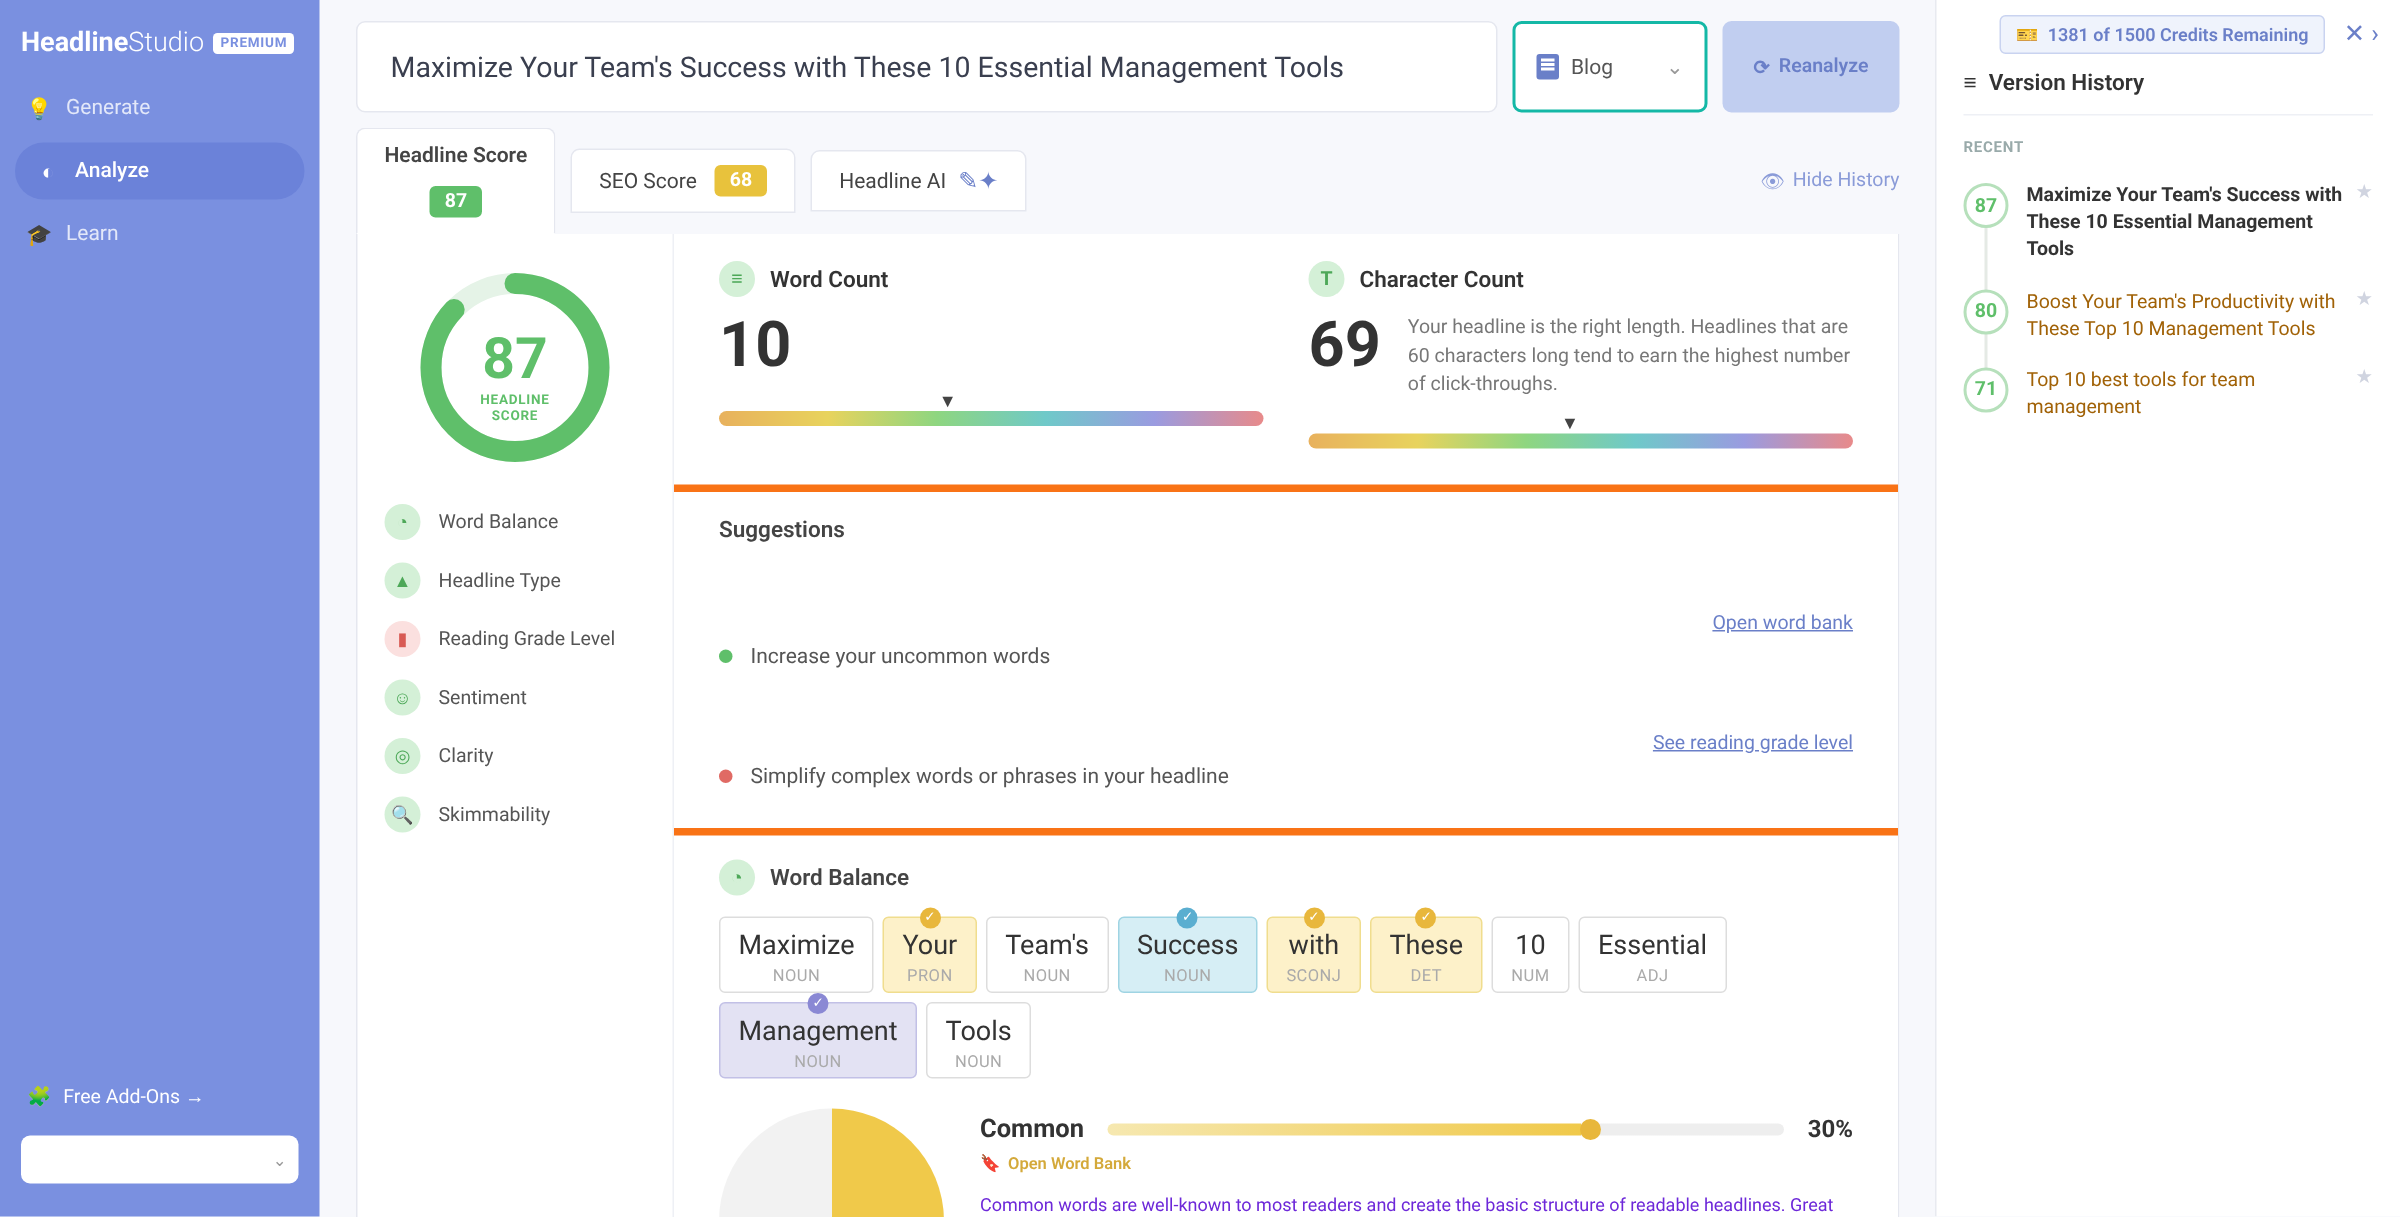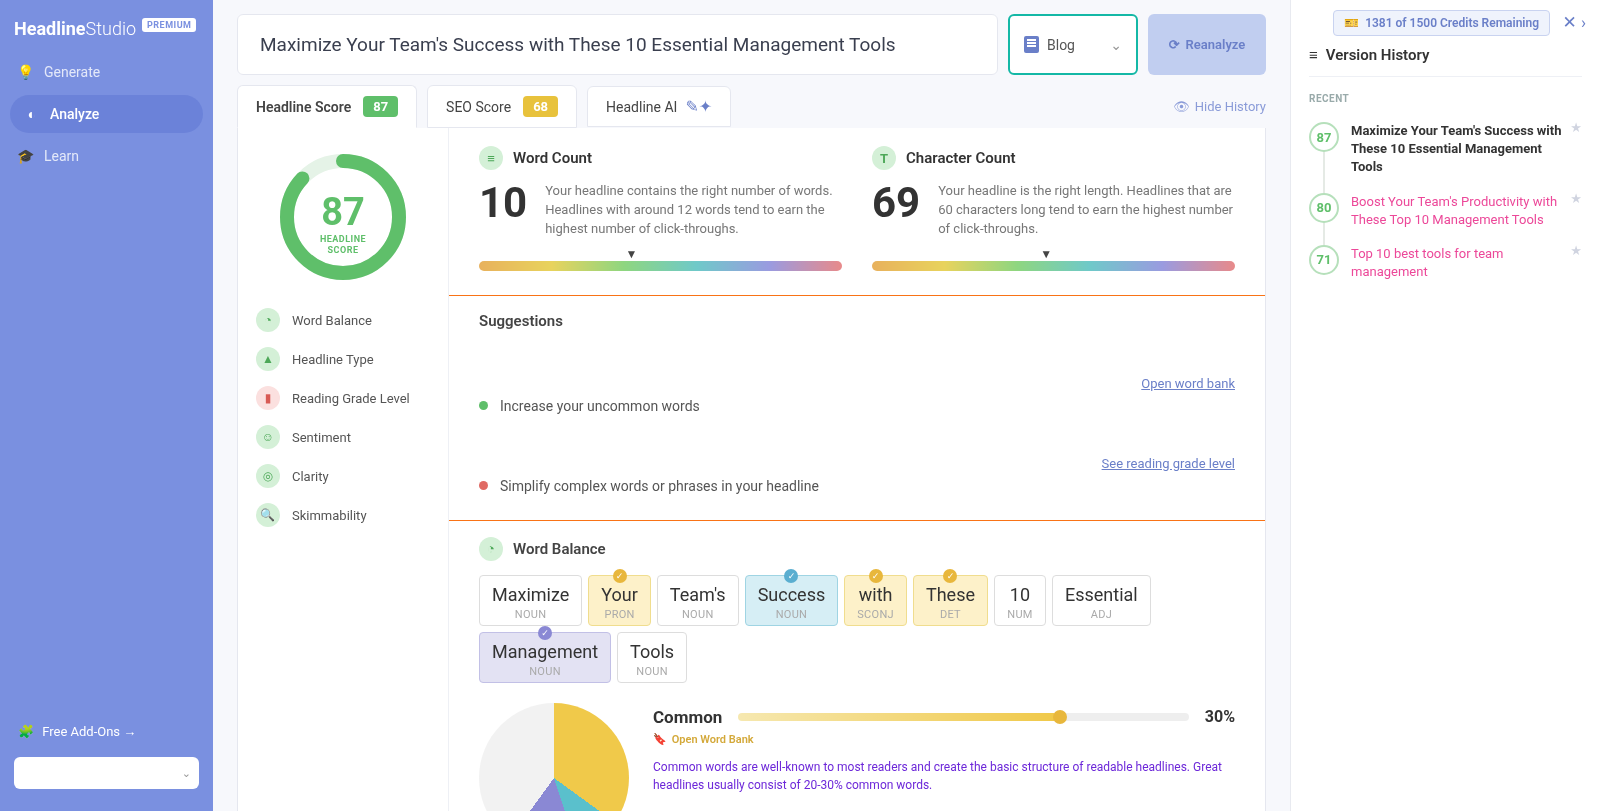--- a/index.html
+++ b/index.html
@@ -1,21 +1,21 @@
 <!DOCTYPE html>
 <html><head>
 <meta charset="utf-8">
 <style>
 * { margin:0; padding:0; box-sizing:border-box; font-family:-apple-system,BlinkMacSystemFont,"Segoe UI",Roboto,sans-serif; }
 body { background:#f7f8fc; color:#333; overflow:hidden; }
 .app { display:flex; width:1600px; height:811px; }
 
 
 .sidebar { width:213px; background:#7a90e0; color:#fff; display:flex; flex-direction:column; padding:10px 0; position:relative; }
-.logo { display:flex; align-items:flex-start; padding:8px 14px 14px; font-size:18px; font-weight:300; }
+.logo { display:flex; align-items:center; padding:8px 14px 14px; font-size:18px; font-weight:300; }
 .logo b { font-weight:700; }
 .badge-premium { background:#fff; color:#7a90e0; font-size:9px; font-weight:700; padding:2px 5px; border-radius:3px; margin-left:6px; letter-spacing:.5px; }
 .nav-item { display:flex; align-items:center; gap:10px; padding:11px 18px; font-size:14px; cursor:pointer; color:#e3e8f9; }
 .nav-item.active { background:#6b82d9; border-radius:22px; margin:4px 10px; padding:11px 14px; color:#fff; font-weight:500; }
 .nav-icon { width:16px; height:16px; display:flex; align-items:center; justify-content:center; font-size:14px; }
 .sidebar-bottom { margin-top:auto; padding:0 14px 12px; }
 .addons { display:flex; align-items:center; gap:8px; font-size:13px; padding:10px 4px; cursor:pointer; }
 .user-box { background:#fff; border-radius:6px; height:32px; margin-top:8px; display:flex; align-items:center; justify-content:flex-end; padding:0 8px; }
 .user-chev { color:#999; font-size:11px; }
 
@@ -26,21 +26,21 @@
 
 
 .headline-bar { display:flex; gap:10px; margin-bottom:10px; }
 .headline-input { flex:1; background:#fff; border:1px solid #e5e7ef; border-radius:6px; padding:18px 22px; font-size:19px; color:#3a3f4f; }
 .type-select { width:130px; background:#fff; border:2px solid #14b8a6; border-radius:6px; display:flex; align-items:center; justify-content:space-between; padding:0 14px; font-size:14px; color:#555; cursor:pointer; }
 .reanalyze { width:118px; background:#c1cef0; border-radius:6px; display:flex; align-items:center; justify-content:center; gap:6px; color:#6a7fc8; font-size:13px; font-weight:600; cursor:pointer; }
 
 
 .tabs-row { display:flex; align-items:center; gap:10px; margin-bottom:0; }
 .tab { background:#fff; border:1px solid #e5e7ef; border-radius:6px 6px 0 0; padding:10px 18px; display:flex; align-items:center; gap:12px; font-size:14px; color:#444; cursor:pointer; }
-.tab.active { border-bottom-color:#fff; font-weight:600; }
+.tab.active { border-bottom-color:#fff; font-weight:600;flex-direction:column; }
 .tab.ai { gap:8px; }
 .score-pill { padding:3px 10px; border-radius:4px; font-size:13px; font-weight:700; color:#fff; }
 .pill-green { background:#5fbf6a; }
 .pill-yellow { background:#e8c23c; }
 .ai-icon { color:#6a7fc8; font-size:16px; }
 .hide-history { margin-left:auto; color:#8a9bd8; font-size:13px; cursor:pointer; display:flex; align-items:center; gap:5px; }
 
 
 .analysis { background:#fff; border:1px solid #e5e7ef; border-top:none; border-radius:0 0 6px 6px; display:flex; }
 .left-col { width:210px; padding:24px 18px; }
@@ -62,21 +62,21 @@
 .count-head { display:flex; align-items:center; gap:10px; margin-bottom:12px; }
 .ch-icon { width:24px; height:24px; border-radius:50%; background:#d4f0d7; color:#4da858; display:flex; align-items:center; justify-content:center; font-size:13px; font-weight:700; }
 .ch-title { font-size:15px; font-weight:600; color:#333; }
 .count-row { display:flex; gap:18px; align-items:flex-start; }
 .count-num { font-size:42px; font-weight:700; color:#333; line-height:1; }
 .count-desc { font-size:13px; color:#777; line-height:1.45; }
 .gradient-bar { height:10px; border-radius:6px; margin-top:22px; background:linear-gradient(90deg,#e8b15d 0%,#e8d35d 20%,#8ed680 40%,#6fc9c9 60%,#9a9be0 80%,#e88a8a 100%); position:relative; }
 .marker { position:absolute; top:-14px; font-size:12px; color:#444; transform:translateX(-50%); }
 
 
-.section { border-top:1px solid #f97316; padding:16px 30px; }
+.section { border-top:5px solid #f97316; padding:16px 30px; }
 .section-title { font-size:15px; font-weight:600; color:#444; margin-bottom:14px; }
 .sec-head { display:flex; align-items:center; gap:10px; margin-bottom:14px; }
 .sugg-row { display:flex; align-items:center; justify-content:space-between; padding:10px 0; font-size:14px; }
 .sugg-left { display:flex; align-items:center; gap:12px; color:#555;margin-top:44px; }
 .dot { width:9px; height:9px; border-radius:50%; }
 .dot-green { background:#5fbf6a; }
 .dot-red { background:#e06a64; }
 .sugg-link { color:#6a7fc8; text-decoration:underline; font-size:13px; cursor:pointer; }
 
 
@@ -101,21 +101,21 @@
 .open-wb { color:#d4a93a; font-size:11px; font-weight:600; display:flex; align-items:center; gap:5px; cursor:pointer; margin-bottom:12px; }
 .bal-desc { font-size:12px; color:#6d28d9; line-height:1.5; }
 
 
 .credits { position:absolute; top:10px; right:50px; border:1px solid #c9d3f0; background:#eff3fc; color:#6a7fc8; font-size:12px; font-weight:600; padding:5px 10px; border-radius:4px; display:flex; align-items:center; gap:6px; }
 .tools-icon { position:absolute; top:12px; right:14px; color:#6a7fc8; font-size:17px; cursor:pointer; }
 .vh-title { display:flex; align-items:center; gap:8px; font-size:15px; font-weight:600; color:#333; margin-top:32px; padding-bottom:12px; border-bottom:1px solid #eef0f5; }
 .recent-lbl { font-size:10px; font-weight:700; color:#9aa; letter-spacing:.5px; margin:16px 0 10px; }
 .hist-item { display:flex; gap:12px; padding:8px 0; position:relative; cursor:pointer; }
 .hist-score { width:30px; height:30px; border-radius:50%; border:2px solid #b6e0bb; color:#5fbf6a; font-size:13px; font-weight:700; display:flex; align-items:center; justify-content:center; flex-shrink:0; background:#fff; z-index:1; }
-.hist-text { font-size:13px; color:#ec4899; line-height:1.4; padding-right:16px; }
+.hist-text { font-size:13px; color:#a16207; line-height:1.4; padding-right:16px; }
 .hist-item.active .hist-text { font-weight:700; color:#333; }
 .hist-star { position:absolute; right:0; top:6px; color:#d0d4e0; font-size:13px; }
 .hist-line { position:absolute; left:14px; top:36px; bottom:-14px; width:2px; background:#e5eae5; }
 .doc-icon { width:15px; height:17px; background:#6a7fc8; border-radius:2px; position:relative; }
 .doc-icon::before { content:""; position:absolute; left:3px; top:3px; right:3px; height:2px; background:#fff; box-shadow:0 3px 0 #fff, 0 6px 0 #fff; }
 </style>
 </head>
 <body>
 
 <div class="app">
@@ -224,21 +224,20 @@
 
         <div class="right-col">
           <div class="counts">
             <div class="count-block">
               <div class="count-head">
                   <span class="ch-icon">≡</span>
                   <span class="ch-title">Word Count</span>
                 </div>
               <div class="count-row">
                 <div class="count-num">10</div>
-                <div class="count-desc">Your headline contains the right number of words. Headlines with around 12 words tend to earn the highest number of click-throughs.</div>
               </div>
               <div class="gradient-bar">
                   <span class="marker" style="left:42%;">▼</span>
                 </div>
             </div>
             <div class="count-block">
               <div class="count-head">
                   <span class="ch-icon">T</span>
                   <span class="ch-title">Character Count</span>
                 </div>

